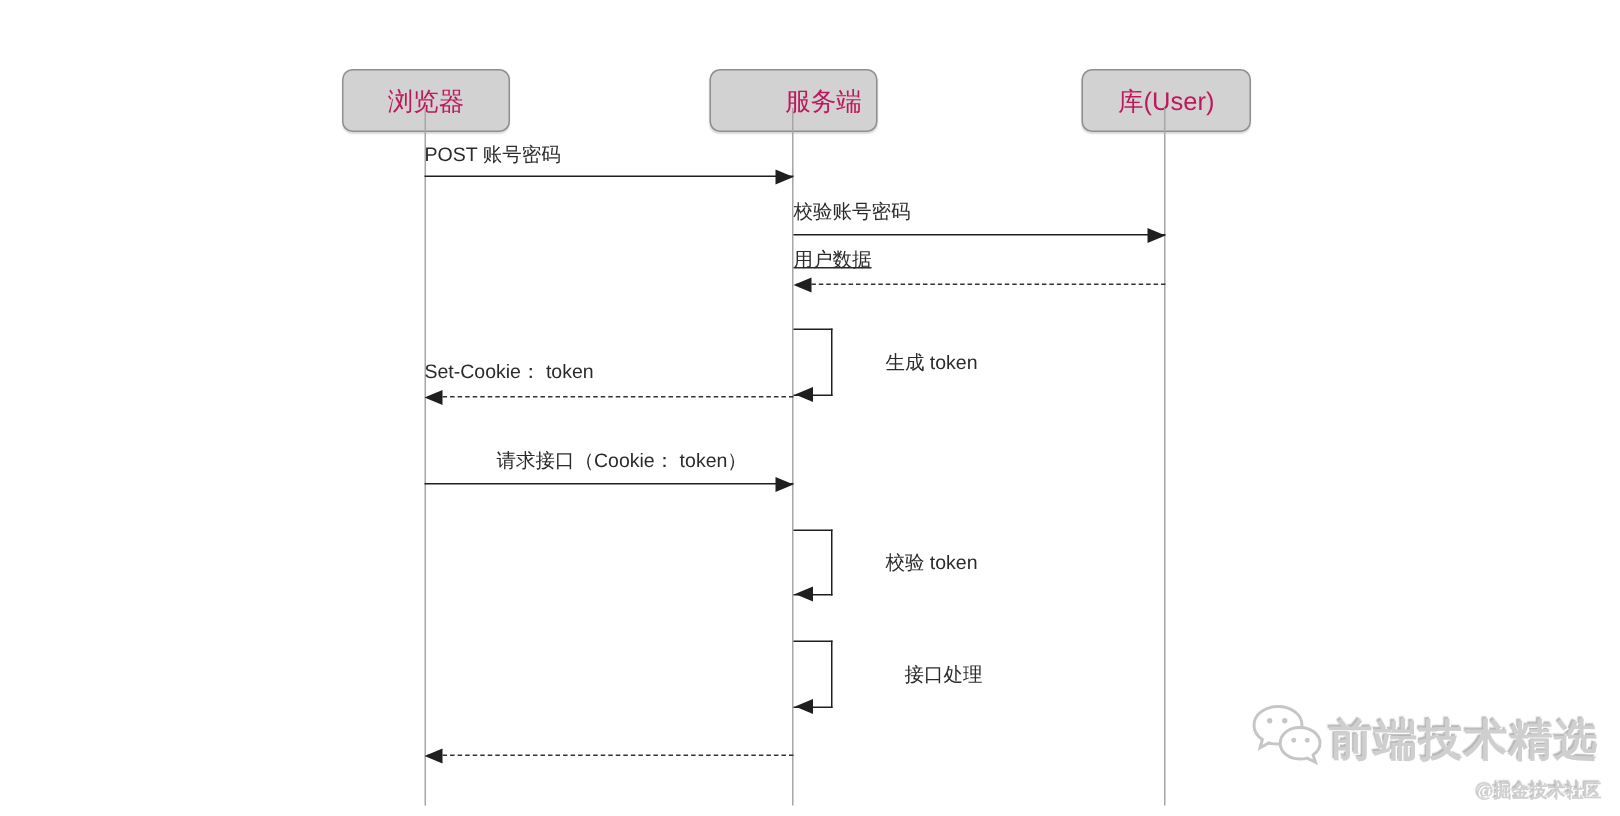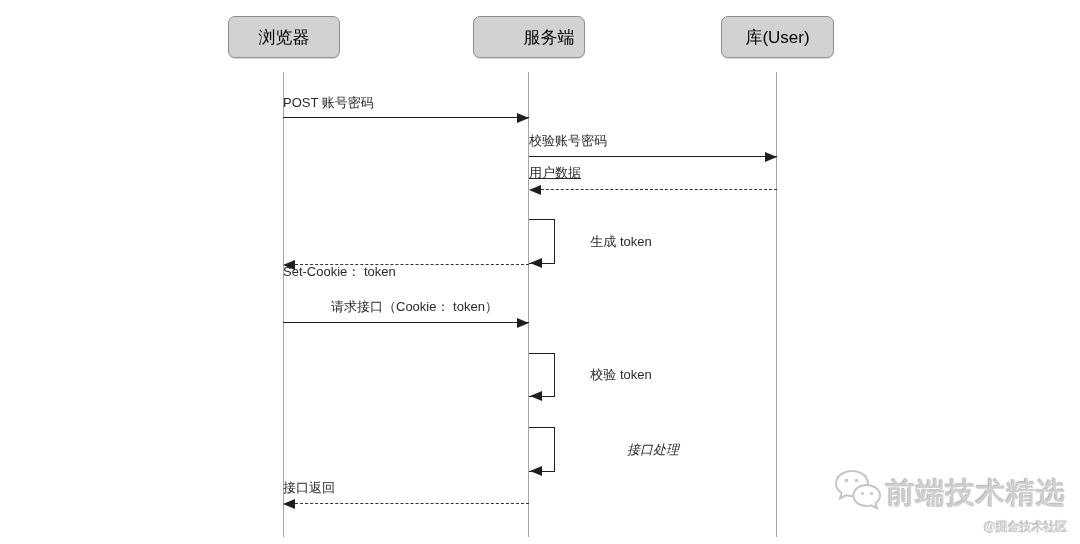--- a/index.html
+++ b/index.html
@@ -9,27 +9,27 @@
     --arrow:#1f1f1f;
     --label:#2a2a2a;
     --wm:#cfcfcf;
   }
   html,body{margin:0;padding:0;background:#fff;}
   body{font-family:"Liberation Sans","DejaVu Sans",sans-serif;}
   #stage{position:relative;width:1080px;height:544px;background:#fff;overflow:hidden;}
 
   
   .pbox{
-    position:absolute;top:16px;height:42px;
+    position:absolute;top:46px;height:42px;
     background:var(--box-fill);
     border:1px solid var(--box-border);
     border-radius:7px;
     box-sizing:border-box;
     display:flex;align-items:center;justify-content:center;
-    font-size:17px;font-weight:500;color:#000000;
+    font-size:17px;font-weight:500;color:#be185d;
     box-shadow:0 1px 1px rgba(0,0,0,0.15);
   }
   
   .lifeline{position:absolute;top:72px;height:465px;width:1px;background:var(--lifeline);}
 
   
   .mlabel{
     position:absolute;height:16px;line-height:16px;
     font-size:13px;color:var(--label);
     white-space:nowrap;
@@ -98,37 +98,36 @@
   <div class="arr arr-r" style="left:765px;top:152px;"></div>
 
   <div class="mlabel" style="left:529px;width:248px;top:165px;text-decoration:underline;">用户数据</div>
   <div class="hline dashed" style="left:531px;top:189px;width:246px;"></div>
   <div class="arr arr-l" style="left:529px;top:185px;"></div>
 
   <div class="selfloop" style="top:219px;height:45px;"></div>
   <div class="arr arr-l" style="left:530px;top:258px;"></div>
   <div class="mlabel left-align" style="left:561px;top:234px;width:120px;">生成 token</div>
 
-  <div class="mlabel" style="left:283px;width:246px;top:240px;margin-top:24px;">Set-Cookie： token</div>
+  <div class="mlabel" style="left:283px;width:246px;top:240px;">Set-Cookie： token</div>
   <div class="hline dashed" style="left:285px;top:264px;width:244px;"></div>
   <div class="arr arr-l" style="left:283px;top:260px;"></div>
 
   <div class="mlabel" style="left:283px;width:288px;top:299px;padding-left:48px;">请求接口（Cookie： token）</div>
   <div class="hline" style="left:283px;top:322px;width:246px;"></div>
   <div class="arr arr-r" style="left:517px;top:318px;"></div>
 
   <div class="selfloop" style="top:353px;height:44px;"></div>
   <div class="arr arr-l" style="left:530px;top:391px;"></div>
   <div class="mlabel left-align" style="left:561px;top:367px;width:120px;">校验 token</div>
 
   <div class="selfloop" style="top:427px;height:45px;"></div>
   <div class="arr arr-l" style="left:530px;top:466px;"></div>
-  <div class="mlabel left-align" style="left:593px;top:442px;width:120px;font-style:italic;">接口处理</div>
+  <div class="mlabel left-align" style="left:569px;top:442px;width:120px;">接口处理</div>
 
-  <div class="mlabel" style="left:283px;width:246px;top:480px;">接口返回</div>
   <div class="hline dashed" style="left:285px;top:503px;width:244px;"></div>
   <div class="arr arr-l" style="left:283px;top:499px;"></div>
 
   <svg class="wm-icon" width="50" height="48" viewBox="0 0 50 48">
     <g fill="#ffffff" stroke="#c6c6c6" stroke-width="2">
       <path d="M19 4 C10 4 3 9.5 3 16.5 C3 20.5 5.2 23.8 8.6 26 L7 31.5 L13 28.3 C14.8 28.8 16.8 29 19 29 C28 29 35 23.5 35 16.5 C35 9.5 28 4 19 4 Z"></path>
       <path d="M33.5 18 C26 18 20.5 22.6 20.5 28.5 C20.5 34.4 26 39 33.5 39 C35.2 39 36.9 38.8 38.4 38.4 L44 41.2 L42.4 36.3 C45.2 34.4 47 31.6 47 28.5 C47 22.6 41 18 33.5 18 Z"></path>
     </g>
     <g fill="#c6c6c6" stroke="none">
       <circle cx="13.5" cy="13.5" r="1.8"></circle>

